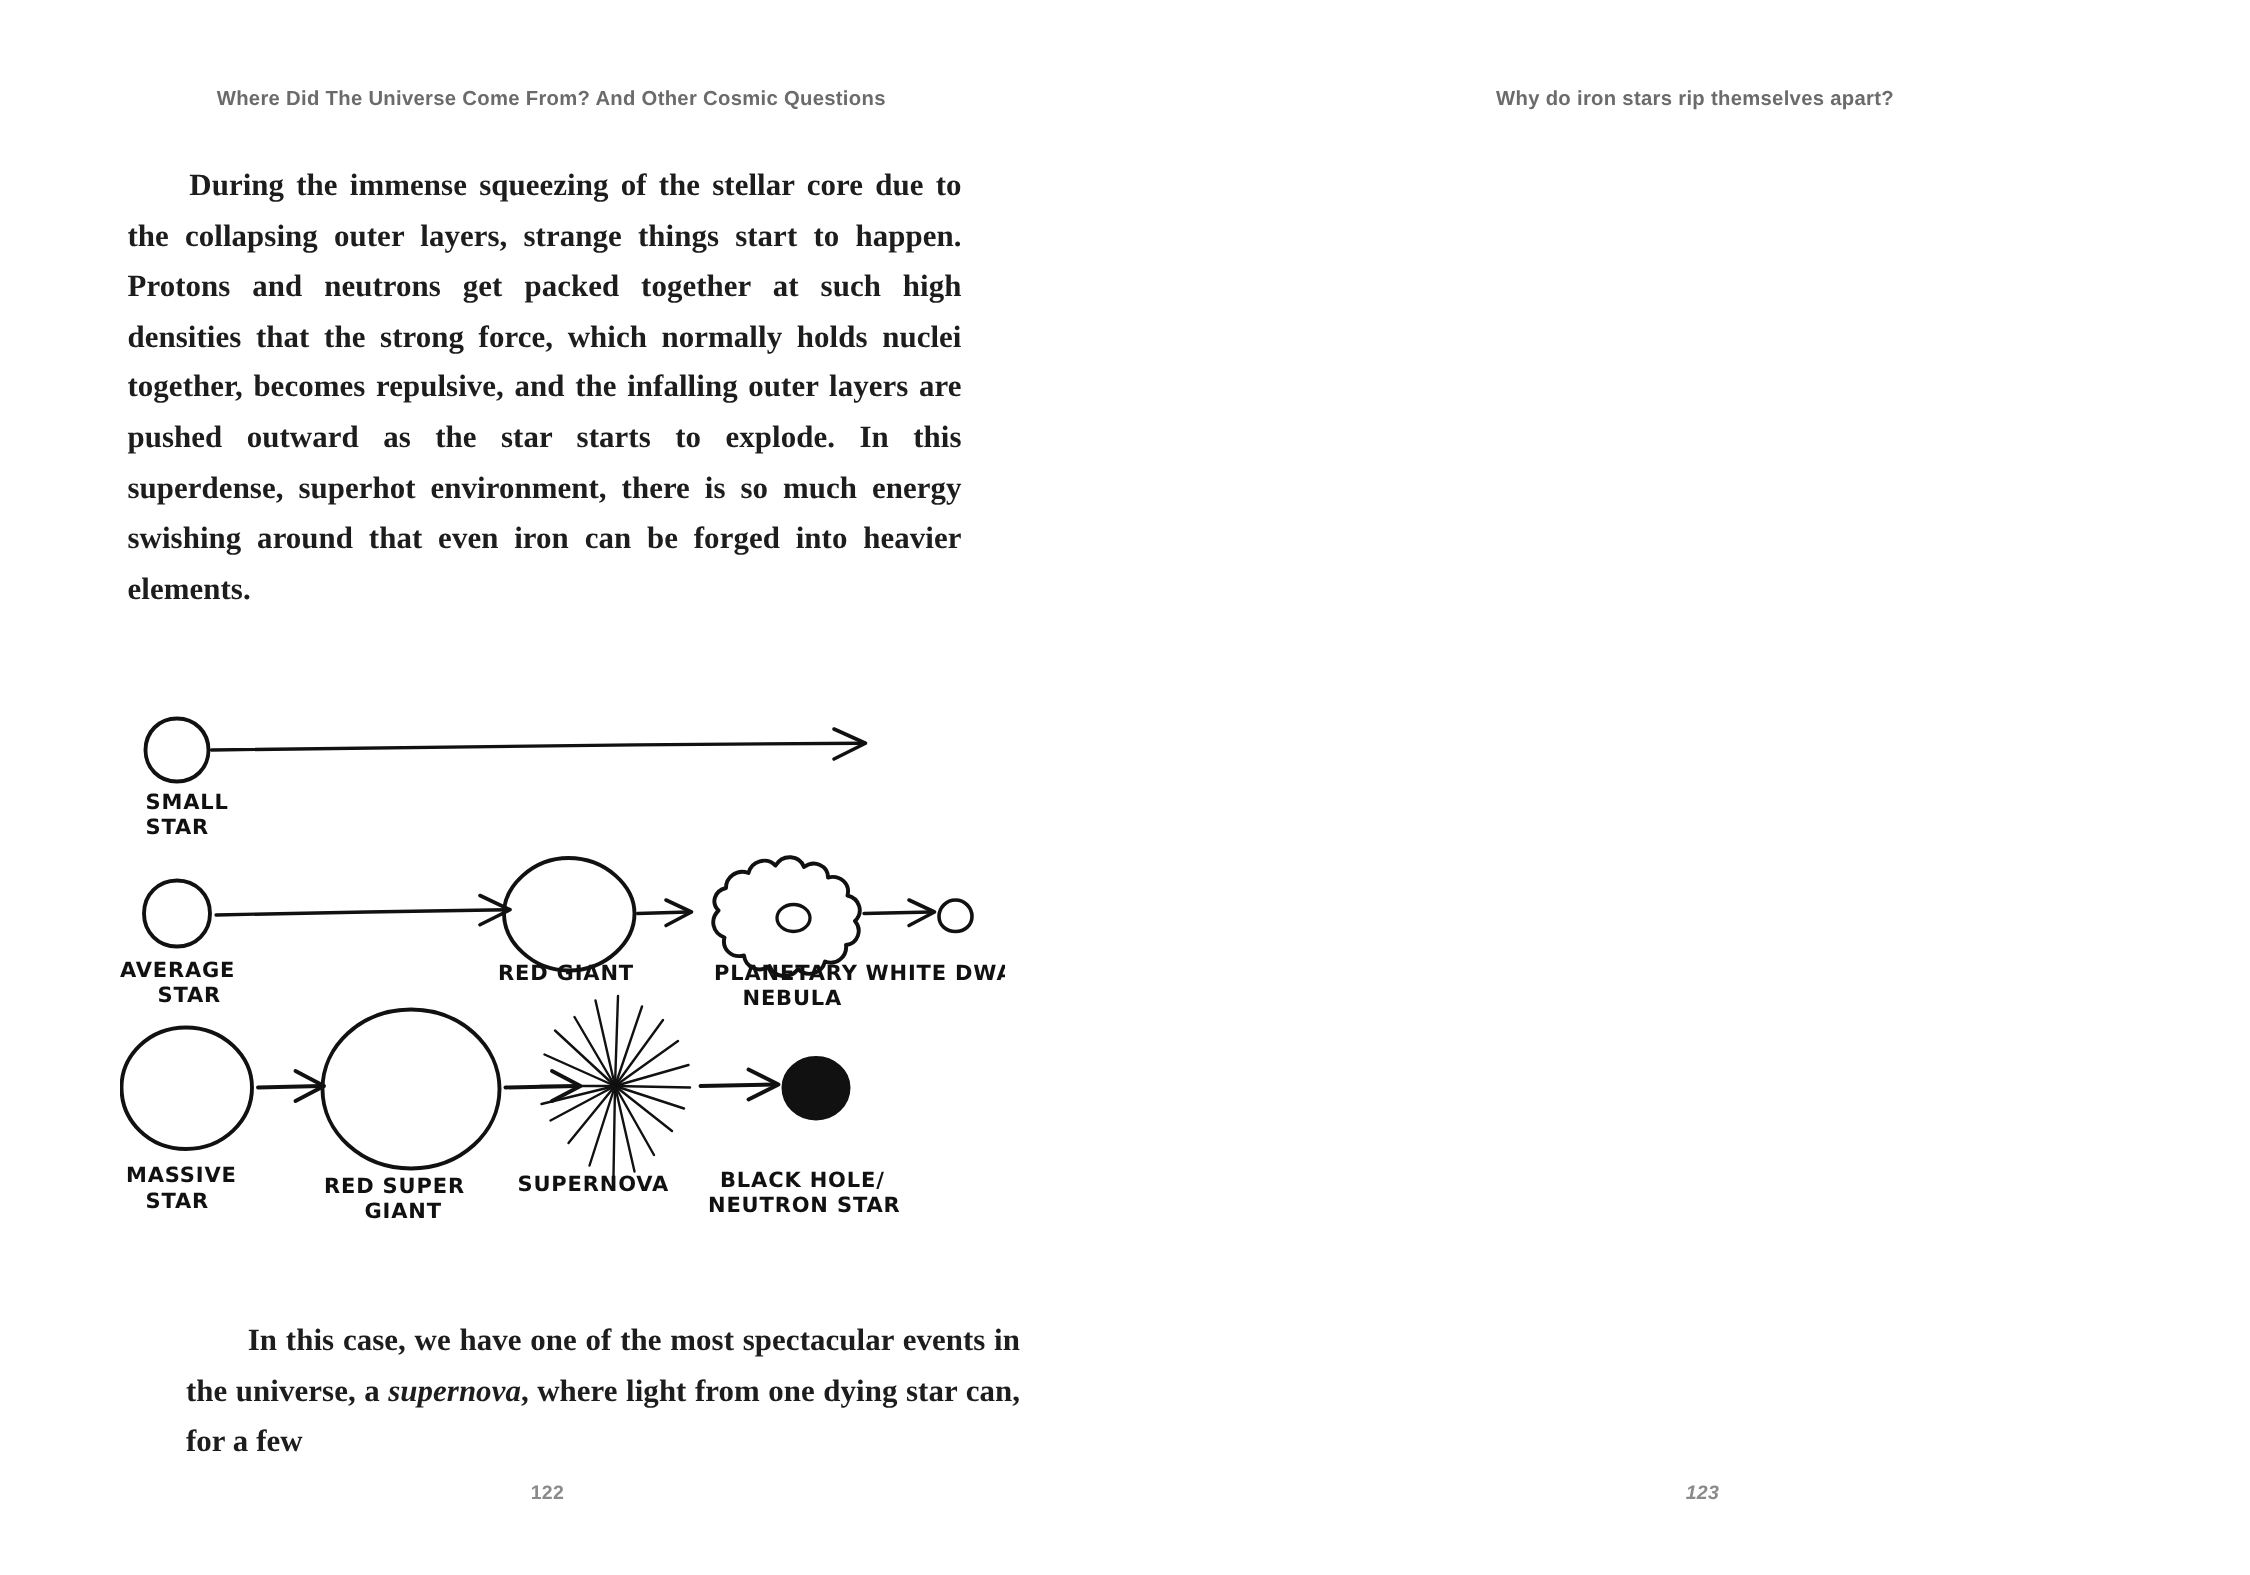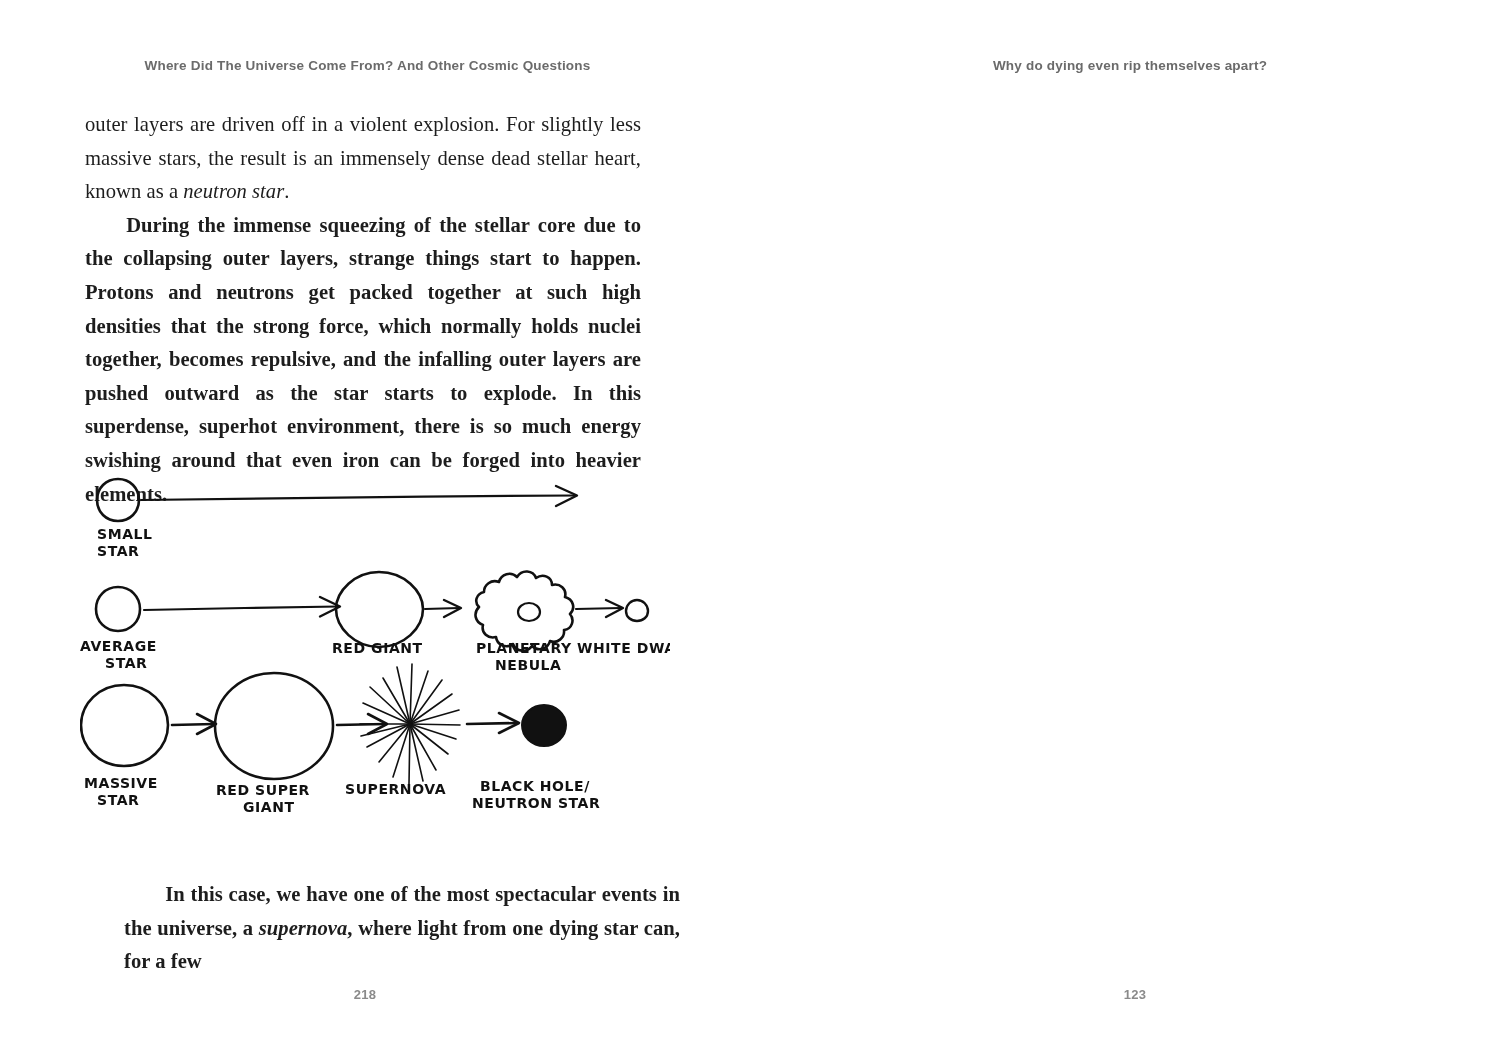--- a/index.html
+++ b/index.html
@@ -55,21 +55,21 @@
     left: 0;
     right: 0;
     text-align: center;
     font-family: "Liberation Sans", "DejaVu Sans", sans-serif;
     font-size: 13px;
     font-weight: 700;
     color: #8a8a8a;
     letter-spacing: 0.02em;
   }
   .page-left  .folio { padding-left: 40px; padding-right: 60px; }
-  .page-right .folio { padding-left: 40px; padding-right: 20px; }
+  .page-right .folio { padding-left: 40px; padding-right: 20px; font-style: italic; }
 
   
   .column {
     position: absolute;
     top: 108px;
     width: 556px;
   }
   .page-left  .column { left: 85px; }
 
   p.body {
@@ -105,23 +105,20 @@
 </head>
 <body>
 
 <div class="spread">
 
   <div class="page page-left">
 
     <div class="running-head">Where Did The Universe Come From? And Other Cosmic Questions</div>
 
     <div class="column">
-      <p class="body">
-        <span>outer layers are driven off in a violent explosion. For slightly less massive stars, the result is an immensely dense dead stellar heart, known as a </span><em>neutron star</em><span>.</span>
-      </p>
       <p class="body indent">During the immense squeezing of the stellar core due to the collapsing outer layers, strange things start to happen. Protons and neutrons get packed together at such high densities that the strong force, which normally holds nuclei together, becomes repulsive, and the infalling outer layers are pushed outward as the star starts to explode. In this superdense, superhot environment, there is so much energy swishing around that even iron can be forged into heavier elements.</p>
     </div>
 
     <div class="diagram">
       <svg width="590" height="370" viewBox="0 0 590 370" xmlns="http://www.w3.org/2000/svg">
         <g fill="none" stroke="#111111" stroke-width="2.6" stroke-linecap="round" stroke-linejoin="round">
 
           <g>
             <path d="M38 20 C50 20 59 29 59 41 C59 53 50 62 38 62 C26 62 17 53 17 41 C17 29 26 20 38 20 Z"></path>
           </g>
@@ -224,23 +221,23 @@
         <text class="hand-label" x="392" y="349">NEUTRON STAR</text>
       </svg>
     </div>
 
     <div class="column" style="top:878px;margin-left:39px;">
       <p class="body indent">
         <span>In this case, we have one of the most spectacular events in the universe, a </span><em>supernova</em><span>, where light from one dying star can, for a few</span>
       </p>
     </div>
 
-    <div class="folio">218</div>
+    <div class="folio">122</div>
   </div>
 
   <div class="page page-right">
 
-    <div class="running-head">Why do dying even rip themselves apart?</div>
+    <div class="running-head">Why do iron stars rip themselves apart?</div>
 
     <div class="folio">123</div>
   </div>
 
 </div>
 
 </body></html>

